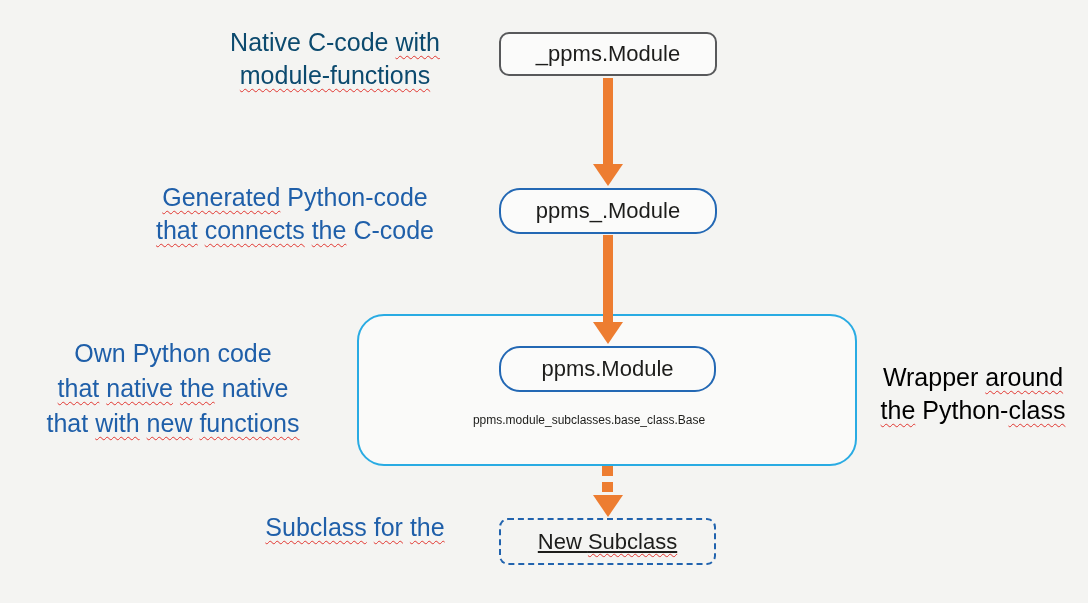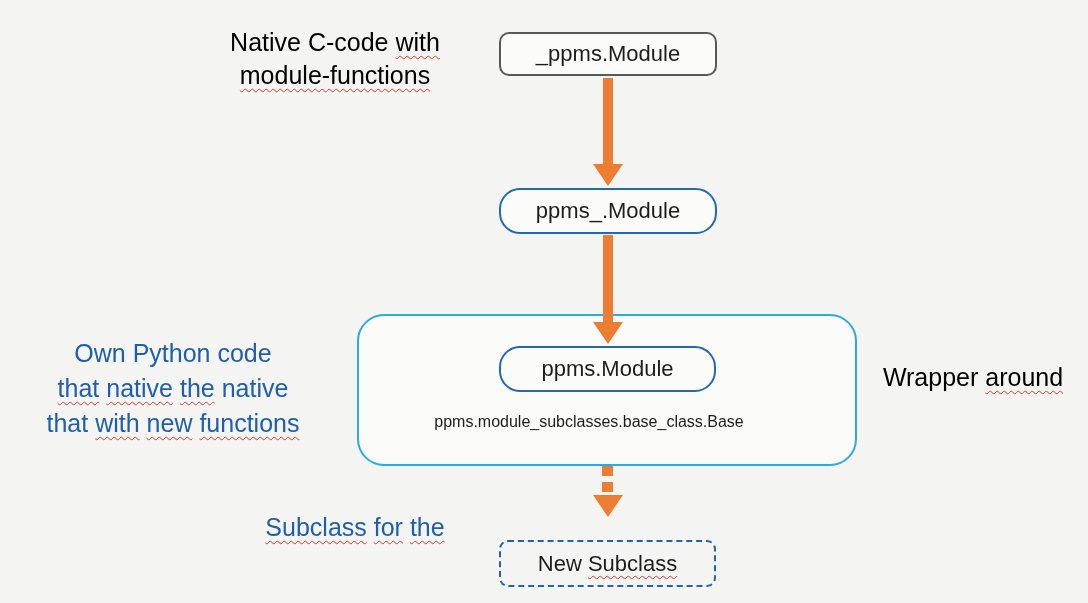--- a/index.html
+++ b/index.html
@@ -16,21 +16,21 @@
 
   
   .annotation {
     position: absolute;
     text-align: center;
     font-size: 25px;
     line-height: 33px;
     font-weight: 400;
     white-space: nowrap;
   }
-  .c-gray { color: #000000; }
+  .c-gray { color: #0c4a6e; }
   .c-blue { color: #1f5fa9; }
   .c-cyan { color: #000000; }
 
   
   .sq {
     text-decoration-line: underline;
     text-decoration-style: wavy;
     text-decoration-color: #e13630;
     text-decoration-thickness: 1px;
     text-underline-offset: 4px;
@@ -59,21 +59,21 @@
     border: 2px solid #29abe3;
     border-radius: 27px;
     background: #fafaf9;
     z-index: 1;
   }
   .base-class-text {
     position: absolute;
     left: 357px; top: 413px;
     width: 464px;
     text-align: center;
-    font-size: 16px;
+    font-size: 12px;
     color: #1d1d1b;
     z-index: 2;
     white-space: nowrap;
   }
 
   
   .arrow-shaft {
     position: absolute;
     width: 10px;
     background: #ed7d31;
@@ -104,20 +104,24 @@
       <div><span class="sq">module-functions</span></div>
     </div>
 
   <div class="node node-gray" style="left:499px; top:32px; width:218px; height:44px;">
     <span>_ppms.Module</span>
   </div>
 
   <div class="arrow-shaft" style="left:603px; top:78px; height:87px;"></div>
   <div class="arrow-head" style="left:593px; top:164px;"></div>
 
+  <div class="annotation c-blue" style="left:150px; top:181px; width:290px;">
+      <div><span class="sq">Generated</span><span> Python-code</span></div>
+      <div><span class="sq">that</span><span> </span><span class="sq">connects</span><span> </span><span class="sq">the</span><span> C-code</span></div>
+    </div>
 
   <div class="node node-blue" style="left:499px; top:188px; width:218px; height:46px;">
     <span>ppms_.Module</span>
   </div>
 
   <div class="arrow-shaft" style="left:603px; top:235px; height:88px;"></div>
   <div class="arrow-head" style="left:593px; top:322px;"></div>
 
   <div class="annotation c-blue" style="left:8px; top:336px; width:330px; line-height:35px;">
       <div><span>Own Python code</span></div>
@@ -128,27 +132,28 @@
   <div class="wrapper-container"></div>
 
   <div class="node node-blue" style="left:499px; top:346px; width:217px; height:46px;">
     <span>ppms.Module</span>
   </div>
 
   <div class="base-class-text">ppms.module_subclasses.base_class.Base</div>
 
   <div class="annotation c-cyan" style="left:862px; top:361px; width:222px;">
       <div><span>Wrapper </span><span class="sq">around</span></div>
+      <div><span class="sq">the</span><span> Python-</span><span class="sq">class</span></div>
     </div>
 
   <div class="arrow-dash" style="left:602px; top:466px;"></div>
   <div class="arrow-dash" style="left:602px; top:482px;"></div>
   <div class="arrow-head" style="left:593px; top:495px;"></div>
 
   <div class="annotation c-blue" style="left:235px; top:511px; width:240px;">
       <div><span class="sq">Subclass</span><span> </span><span class="sq">for</span><span> </span><span class="sq">the</span></div>
     </div>
 
-  <div class="node node-dashed" style="left:499px; top:540px; width:217px; height:47px;">
+  <div class="node node-dashed" style="left:499px; top:518px; width:217px; height:47px;text-decoration:underline;">
     <span><span><span>New </span><span class="sq">Subclass</span></span></span>
   </div>
 
 </div>
 
 </body></html>

